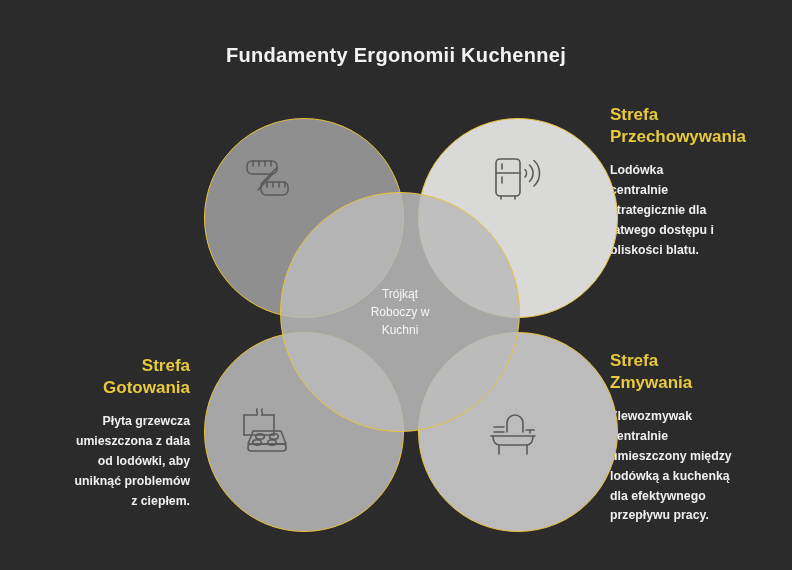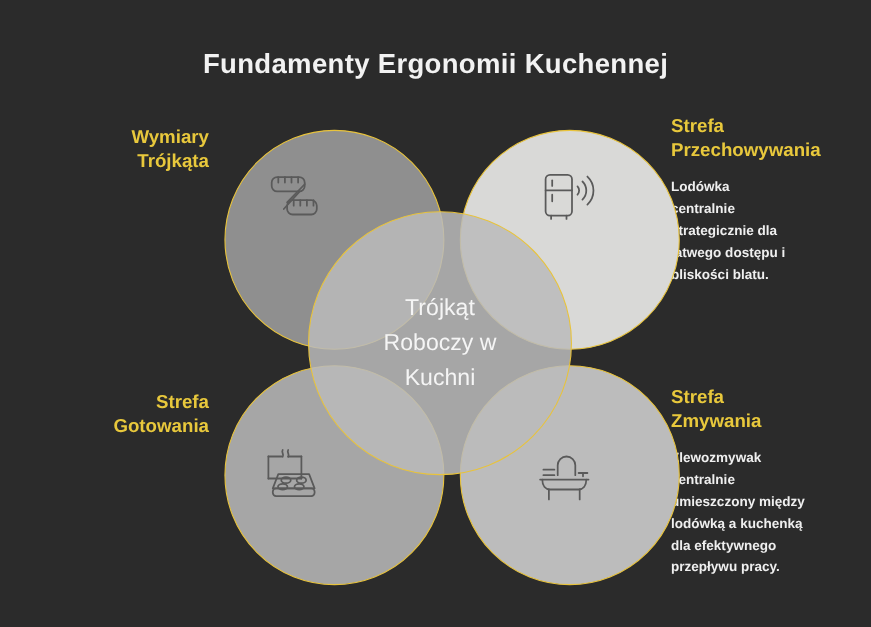--- a/index.html
+++ b/index.html
@@ -19,21 +19,21 @@
   }
 
   
   .title {
     position: absolute;
     left: 0;
     top: 44px;
     width: 792px;
     text-align: center;
     color: #f2f2f2;
-    font-size: 25px;
+    font-size: 20px;
     font-weight: bold;
     letter-spacing: 0.3px;
   }
 
   
   .venn {
     position: absolute;
     left: 196px;
     top: 104px;
     width: 400px;
@@ -58,21 +58,21 @@
     position: absolute;
     left: 84px;
     top: 88px;
     width: 240px;
     height: 240px;
     display: flex;
     flex-direction: column;
     align-items: center;
     justify-content: center;
     color: #f5f5f5;
-    font-size: 21px;
+    font-size: 12px;
     line-height: 1.52;
     text-align: center;
     white-space: pre-line;
     pointer-events: none;
   }
 
   
   .icon-holder {
     position: absolute;
     width: 54px;
@@ -112,27 +112,30 @@
   .b-br { top: 350px; }
 </style>
 </head>
 <body>
 
 <div id="infographic">
 
   <div class="title">Fundamenty Ergonomii Kuchennej</div>
 
   <div class="block left b-tl">
-    <h3>Wymiary
-Trójkąta</h3>
   </div>
 
   <div class="block left b-bl">
     <h3>Strefa
 Gotowania</h3>
+    <p>Płyta grzewcza
+umieszczona z dala
+od lodówki, aby
+uniknąć problemów
+z ciepłem.</p>
   </div>
 
   <div class="block right b-tr">
     <h3>Strefa
 Przechowywania</h3>
     <p>Lodówka
 centralnie
 strategicznie dla
 łatwego dostępu i
 bliskości blatu.</p>

